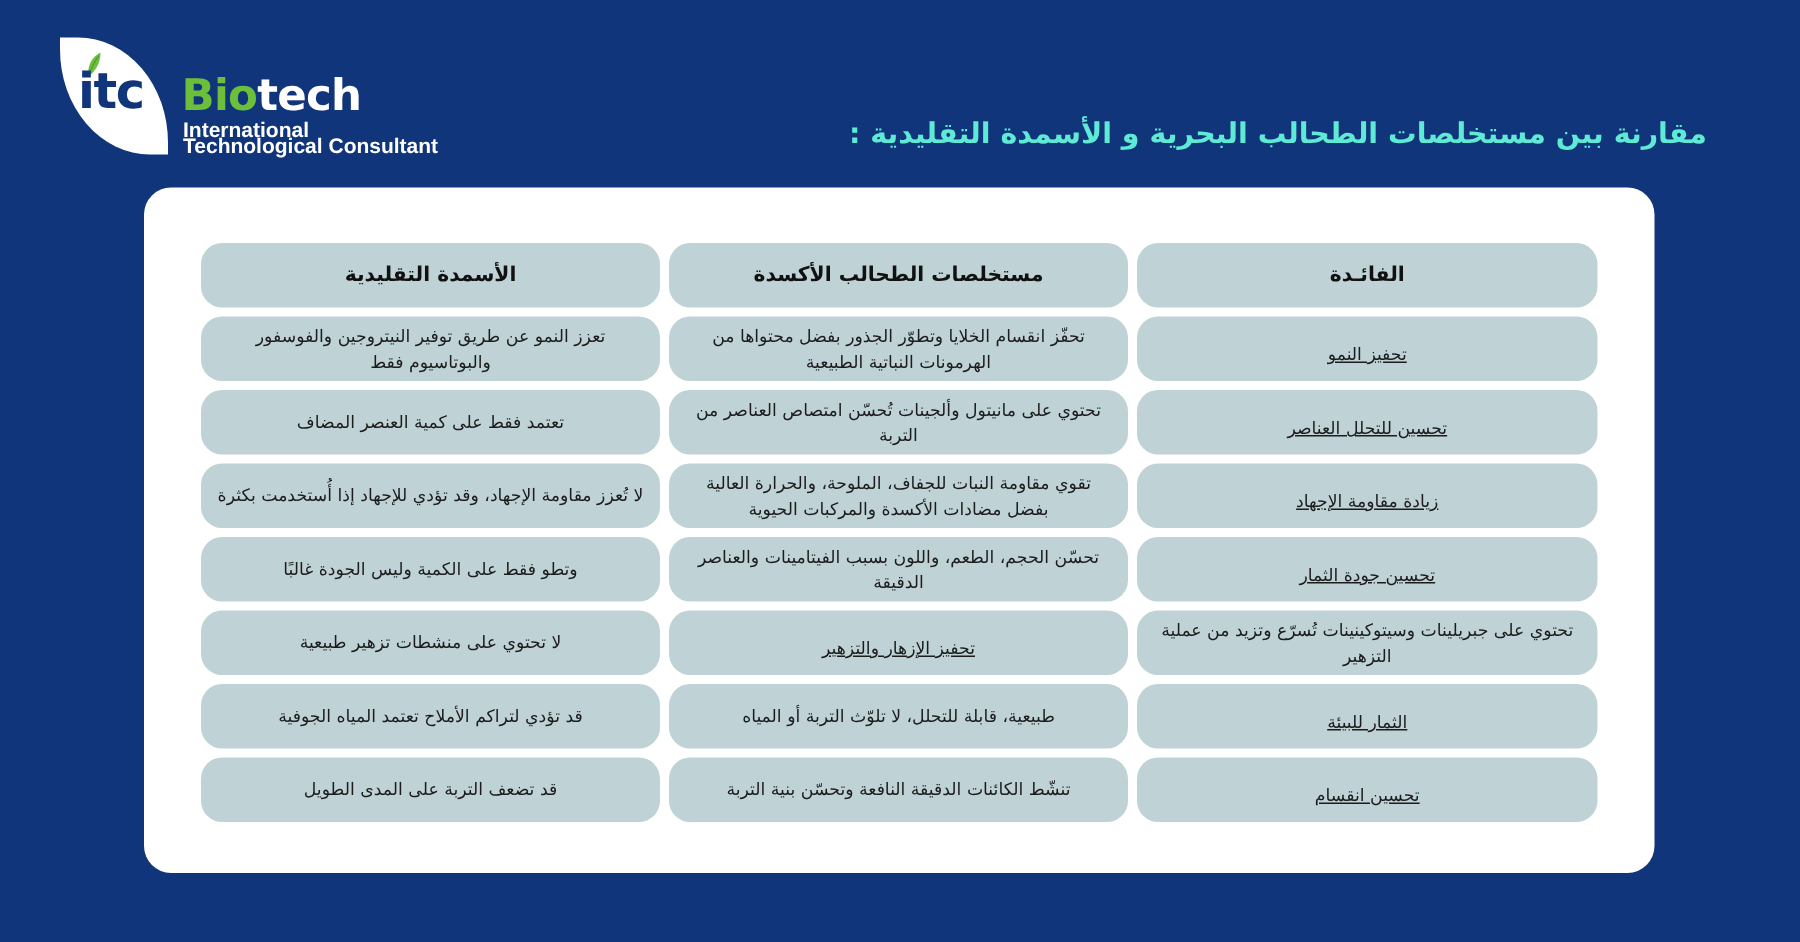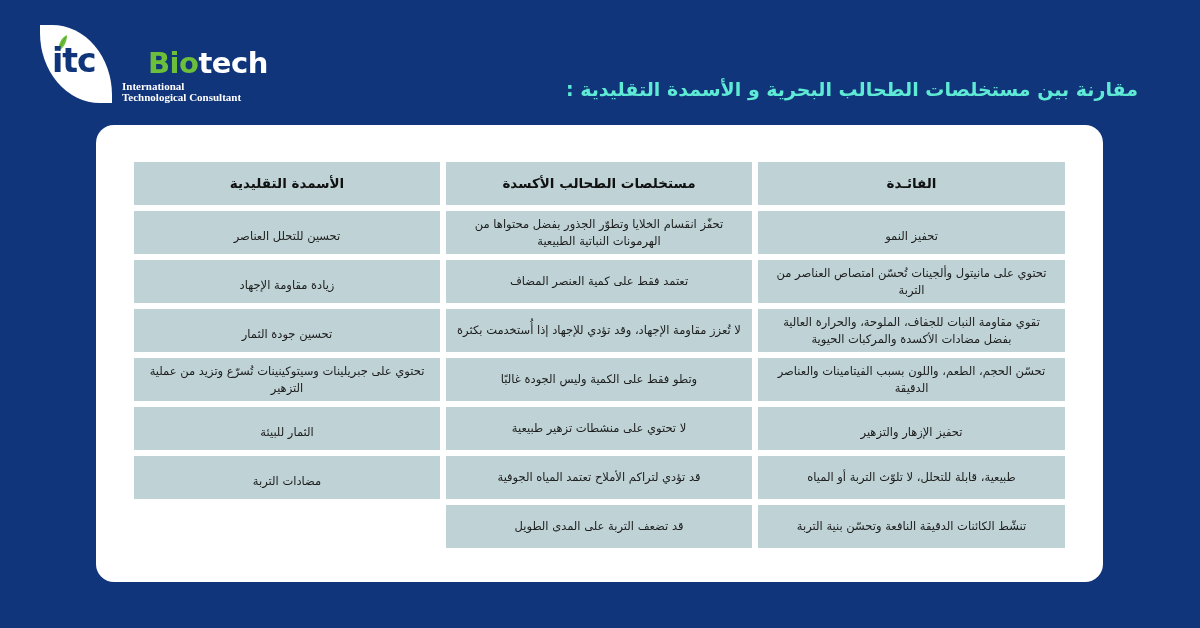--- a/index.html
+++ b/index.html
@@ -21,28 +21,28 @@
       position: absolute; left: 52px; top: 44px;
       font-family: "DejaVu Sans", sans-serif; font-weight: bold;
       font-size: 33px; color: #10357a; letter-spacing: -1px; line-height: 1;
     }
     .logo-leaf {
       position: absolute; left: 56px; top: 34px; width: 12px; height: 18px;
     }
     .logo-biotech {
       position: absolute; left: 121px; top: 49px;
       font-family: "DejaVu Sans", sans-serif; font-weight: bold;
-      font-size: 29px; line-height: 1; letter-spacing: -0.5px; margin-left: 27px;
+      font-size: 29px; line-height: 1; letter-spacing: -0.5px;
     }
     .logo-biotech .bio { color: #6cbf3a; }
     .logo-biotech .tech { color: #ffffff; }
     .logo-sub {
       position: absolute; left: 122px; top: 81px;
-      font-family: Liberation Serif, serif; font-weight: bold;
-      font-size: 11px; color: #ffffff; line-height: 10.5px;
+      font-family: Liberation Sans, sans-serif; font-weight: bold;
+      font-size: 14px; color: #ffffff; line-height: 10.5px;
     }
 
     
     .title {
       position: absolute; right: 62px; top: 78px;
       direction: rtl; color: #5eead4;
       font-family: "DejaVu Sans", sans-serif; font-weight: bold;
       font-size: 19px; white-space: nowrap;
     }
 
@@ -61,25 +61,26 @@
     }
     .cell {
       background: #bfd3d6;
       display: flex; align-items: center; justify-content: center;
       text-align: center;
       color: #1c1c1c;
       font-family: "DejaVu Sans", sans-serif;
       font-size: 11.5px; line-height: 17px;
       padding: 2px 10px;
       direction: rtl;
+      border-radius: 14px;
     }
     .cell.head {
       font-weight: bold; font-size: 13.5px; color: #111;
     }
-    .cell.benefit { padding-top: 10px; }
+    .cell.benefit { padding-top: 10px; text-decoration: underline; }
   </style>
 </head>
 <body>
 
 <div class="page">
 
   <div class="logo-badge"></div>
   <svg class="logo-leaf" viewBox="0 0 12 18">
     <path d="M3 17 C2 10 5 4 11 1 C11 8 8 13 3 17 Z" fill="#6cbf3a"></path>
     <path d="M3 17 C5 11 7 7 10 3" stroke="#4e9a2a" stroke-width="0.8" fill="none"></path>
@@ -97,20 +98,21 @@
 
   <div class="card">
     <div class="table">
 
       <div class="cell head">الفائـدة</div>
       <div class="cell head">مستخلصات الطحالب الأكسدة</div>
       <div class="cell head">الأسمدة التقليدية</div>
 
       <div class="cell benefit">تحفيز النمو</div>
       <div class="cell">تحفّز انقسام الخلايا وتطوّر الجذور بفضل محتواها من الهرمونات النباتية الطبيعية</div>
+      <div class="cell">تعزز النمو عن طريق توفير النيتروجين والفوسفور والبوتاسيوم فقط</div>
 
       <div class="cell benefit">تحسين للتحلل العناصر</div>
       <div class="cell">تحتوي على مانيتول وألجينات تُحسّن امتصاص العناصر من التربة</div>
       <div class="cell">تعتمد فقط على كمية العنصر المضاف</div>
 
       <div class="cell benefit">زيادة مقاومة الإجهاد</div>
       <div class="cell">تقوي مقاومة النبات للجفاف، الملوحة، والحرارة العالية بفضل مضادات الأكسدة والمركبات الحيوية</div>
       <div class="cell">لا تُعزز مقاومة الإجهاد، وقد تؤدي للإجهاد إذا أُستخدمت بكثرة</div>
 
       <div class="cell benefit">تحسين جودة الثمار</div>
@@ -118,18 +120,18 @@
       <div class="cell">وتطو فقط على الكمية وليس الجودة غالبًا</div>
 
       <div class="cell">تحتوي على جبريلينات وسيتوكينينات تُسرّع وتزيد من عملية التزهير</div>
       <div class="cell benefit">تحفيز الإزهار والتزهير</div>
       <div class="cell">لا تحتوي على منشطات تزهير طبيعية</div>
 
       <div class="cell benefit">الثمار للبيئة</div>
       <div class="cell">طبيعية، قابلة للتحلل، لا تلوّث التربة أو المياه</div>
       <div class="cell">قد تؤدي لتراكم الأملاح تعتمد المياه الجوفية</div>
 
-      <div class="cell benefit">مضادات التربة</div>
+      <div class="cell benefit">تحسين انقسام</div>
       <div class="cell">تنشّط الكائنات الدقيقة النافعة وتحسّن بنية التربة</div>
       <div class="cell">قد تضعف التربة على المدى الطويل</div>
     </div>
   </div>
 </div>
 
 </body></html>

